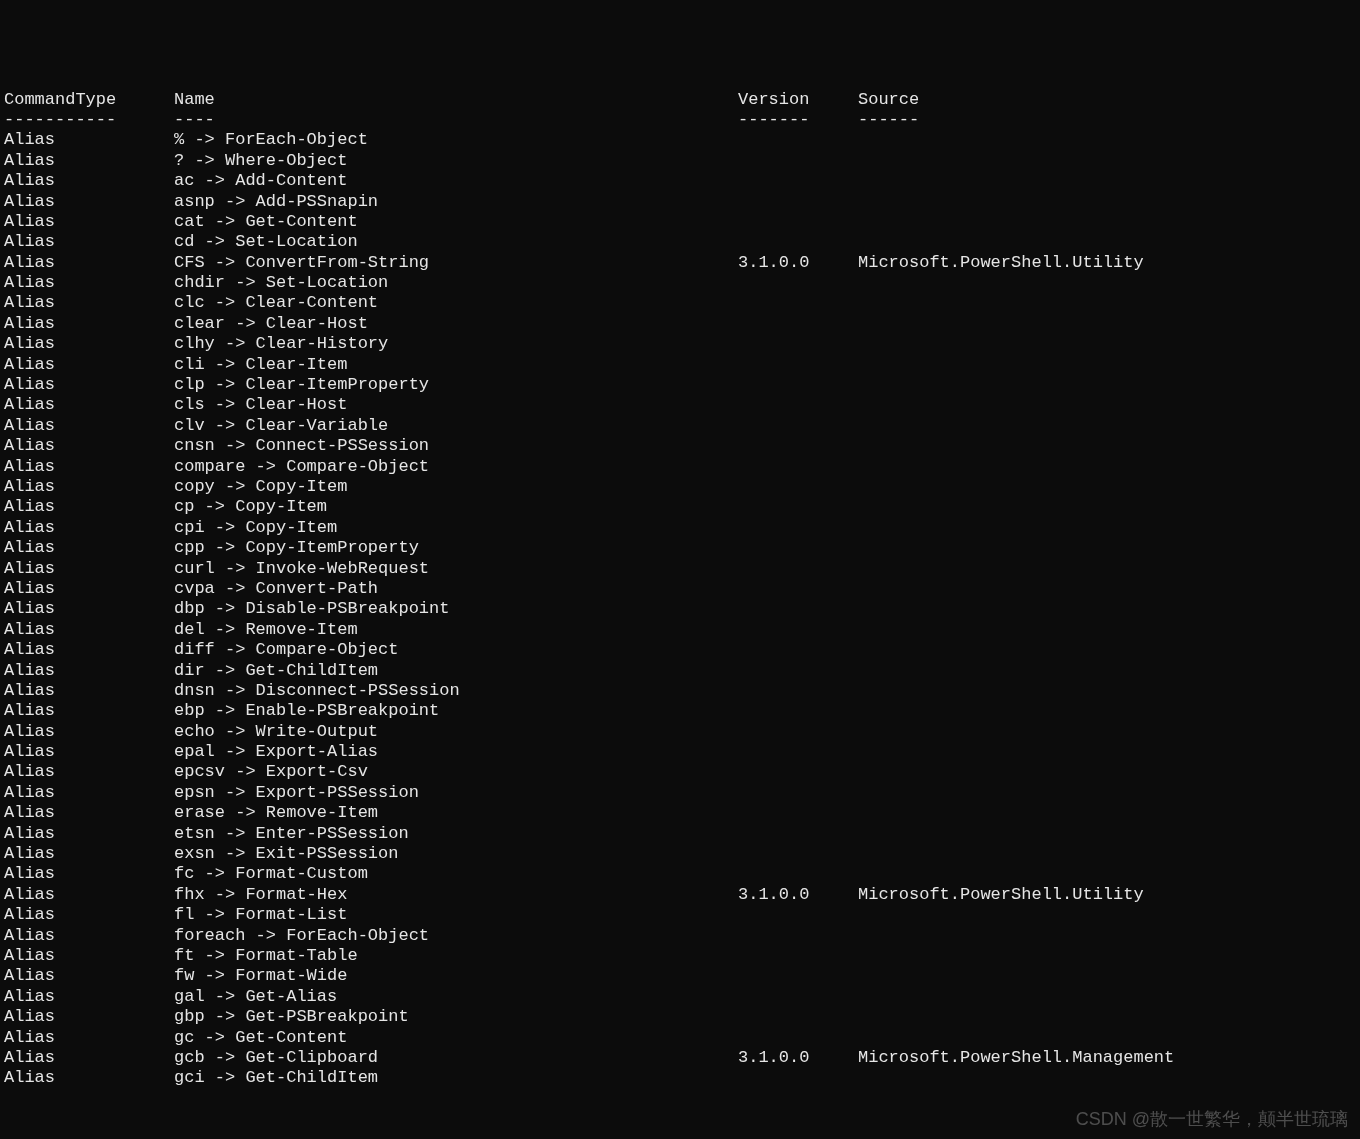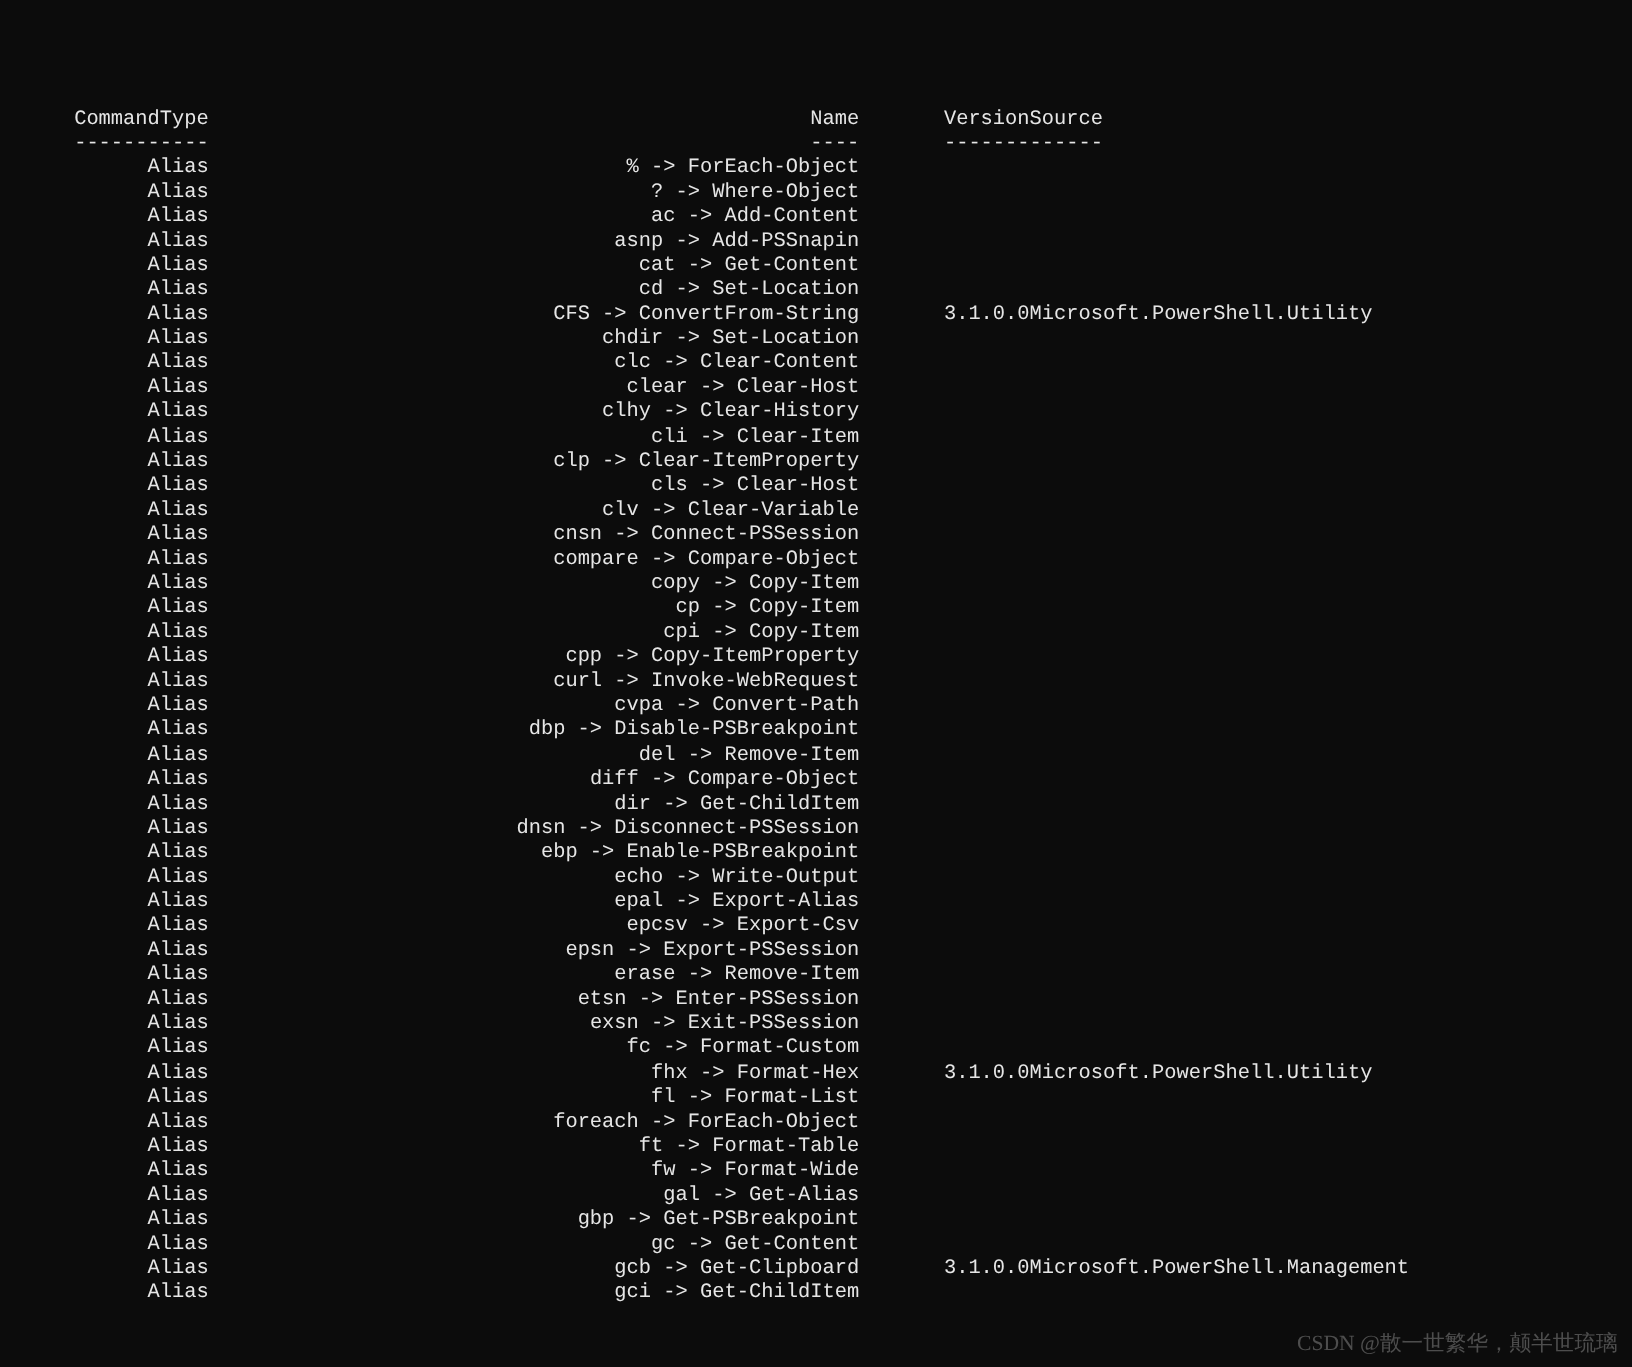--- a/index.html
+++ b/index.html
@@ -8,21 +8,20 @@
       font-family: 'Consolas', 'Courier New', monospace;
       font-size: 17px;
       margin: 0;
       padding: 8px 4px;
       line-height: 1.2;
       white-space: pre;
     }
     .row {
       display: flex;
       white-space: pre;
-      text-align: right;
     }
     .col-type {
       width: 170px;
       flex-shrink: 0;
     }
     .col-name {
       width: 542px;
       flex-shrink: 0;
     }
     .col-version {
@@ -31,21 +30,21 @@
       margin-left: 22px;
     }
     .col-source {
       flex-shrink: 0;
     }
     .watermark {
       position: fixed;
       bottom: 8px;
       right: 12px;
       color: rgba(200, 200, 200, 0.35);
-      font-family: Liberation Serif, serif;
+      font-family: Liberation Sans, sans-serif;
       font-size: 18px;
       pointer-events: none;
     }
   </style>
 </head>
 <body>
 
 
 
 <div id="terminal-output"><div class="row"><span class="col-type">CommandType</span><span class="col-name">Name</span><span class="col-version">Version</span><span class="col-source">Source</span></div><div class="row"><span class="col-type">-----------</span><span class="col-name">----</span><span class="col-version">-------</span><span class="col-source">------</span></div><div class="row"><span class="col-type">Alias</span><span class="col-name">% -&gt; ForEach-Object</span><span class="col-version"></span><span class="col-source"></span></div><div class="row"><span class="col-type">Alias</span><span class="col-name">? -&gt; Where-Object</span><span class="col-version"></span><span class="col-source"></span></div><div class="row"><span class="col-type">Alias</span><span class="col-name">ac -&gt; Add-Content</span><span class="col-version"></span><span class="col-source"></span></div><div class="row"><span class="col-type">Alias</span><span class="col-name">asnp -&gt; Add-PSSnapin</span><span class="col-version"></span><span class="col-source"></span></div><div class="row"><span class="col-type">Alias</span><span class="col-name">cat -&gt; Get-Content</span><span class="col-version"></span><span class="col-source"></span></div><div class="row"><span class="col-type">Alias</span><span class="col-name">cd -&gt; Set-Location</span><span class="col-version"></span><span class="col-source"></span></div><div class="row"><span class="col-type">Alias</span><span class="col-name">CFS -&gt; ConvertFrom-String</span><span class="col-version">3.1.0.0</span><span class="col-source">Microsoft.PowerShell.Utility</span></div><div class="row"><span class="col-type">Alias</span><span class="col-name">chdir -&gt; Set-Location</span><span class="col-version"></span><span class="col-source"></span></div><div class="row"><span class="col-type">Alias</span><span class="col-name">clc -&gt; Clear-Content</span><span class="col-version"></span><span class="col-source"></span></div><div class="row"><span class="col-type">Alias</span><span class="col-name">clear -&gt; Clear-Host</span><span class="col-version"></span><span class="col-source"></span></div><div class="row"><span class="col-type">Alias</span><span class="col-name">clhy -&gt; Clear-History</span><span class="col-version"></span><span class="col-source"></span></div><div class="row"><span class="col-type">Alias</span><span class="col-name">cli -&gt; Clear-Item</span><span class="col-version"></span><span class="col-source"></span></div><div class="row"><span class="col-type">Alias</span><span class="col-name">clp -&gt; Clear-ItemProperty</span><span class="col-version"></span><span class="col-source"></span></div><div class="row"><span class="col-type">Alias</span><span class="col-name">cls -&gt; Clear-Host</span><span class="col-version"></span><span class="col-source"></span></div><div class="row"><span class="col-type">Alias</span><span class="col-name">clv -&gt; Clear-Variable</span><span class="col-version"></span><span class="col-source"></span></div><div class="row"><span class="col-type">Alias</span><span class="col-name">cnsn -&gt; Connect-PSSession</span><span class="col-version"></span><span class="col-source"></span></div><div class="row"><span class="col-type">Alias</span><span class="col-name">compare -&gt; Compare-Object</span><span class="col-version"></span><span class="col-source"></span></div><div class="row"><span class="col-type">Alias</span><span class="col-name">copy -&gt; Copy-Item</span><span class="col-version"></span><span class="col-source"></span></div><div class="row"><span class="col-type">Alias</span><span class="col-name">cp -&gt; Copy-Item</span><span class="col-version"></span><span class="col-source"></span></div><div class="row"><span class="col-type">Alias</span><span class="col-name">cpi -&gt; Copy-Item</span><span class="col-version"></span><span class="col-source"></span></div><div class="row"><span class="col-type">Alias</span><span class="col-name">cpp -&gt; Copy-ItemProperty</span><span class="col-version"></span><span class="col-source"></span></div><div class="row"><span class="col-type">Alias</span><span class="col-name">curl -&gt; Invoke-WebRequest</span><span class="col-version"></span><span class="col-source"></span></div><div class="row"><span class="col-type">Alias</span><span class="col-name">cvpa -&gt; Convert-Path</span><span class="col-version"></span><span class="col-source"></span></div><div class="row"><span class="col-type">Alias</span><span class="col-name">dbp -&gt; Disable-PSBreakpoint</span><span class="col-version"></span><span class="col-source"></span></div><div class="row"><span class="col-type">Alias</span><span class="col-name">del -&gt; Remove-Item</span><span class="col-version"></span><span class="col-source"></span></div><div class="row"><span class="col-type">Alias</span><span class="col-name">diff -&gt; Compare-Object</span><span class="col-version"></span><span class="col-source"></span></div><div class="row"><span class="col-type">Alias</span><span class="col-name">dir -&gt; Get-ChildItem</span><span class="col-version"></span><span class="col-source"></span></div><div class="row"><span class="col-type">Alias</span><span class="col-name">dnsn -&gt; Disconnect-PSSession</span><span class="col-version"></span><span class="col-source"></span></div><div class="row"><span class="col-type">Alias</span><span class="col-name">ebp -&gt; Enable-PSBreakpoint</span><span class="col-version"></span><span class="col-source"></span></div><div class="row"><span class="col-type">Alias</span><span class="col-name">echo -&gt; Write-Output</span><span class="col-version"></span><span class="col-source"></span></div><div class="row"><span class="col-type">Alias</span><span class="col-name">epal -&gt; Export-Alias</span><span class="col-version"></span><span class="col-source"></span></div><div class="row"><span class="col-type">Alias</span><span class="col-name">epcsv -&gt; Export-Csv</span><span class="col-version"></span><span class="col-source"></span></div><div class="row"><span class="col-type">Alias</span><span class="col-name">epsn -&gt; Export-PSSession</span><span class="col-version"></span><span class="col-source"></span></div><div class="row"><span class="col-type">Alias</span><span class="col-name">erase -&gt; Remove-Item</span><span class="col-version"></span><span class="col-source"></span></div><div class="row"><span class="col-type">Alias</span><span class="col-name">etsn -&gt; Enter-PSSession</span><span class="col-version"></span><span class="col-source"></span></div><div class="row"><span class="col-type">Alias</span><span class="col-name">exsn -&gt; Exit-PSSession</span><span class="col-version"></span><span class="col-source"></span></div><div class="row"><span class="col-type">Alias</span><span class="col-name">fc -&gt; Format-Custom</span><span class="col-version"></span><span class="col-source"></span></div><div class="row"><span class="col-type">Alias</span><span class="col-name">fhx -&gt; Format-Hex</span><span class="col-version">3.1.0.0</span><span class="col-source">Microsoft.PowerShell.Utility</span></div><div class="row"><span class="col-type">Alias</span><span class="col-name">fl -&gt; Format-List</span><span class="col-version"></span><span class="col-source"></span></div><div class="row"><span class="col-type">Alias</span><span class="col-name">foreach -&gt; ForEach-Object</span><span class="col-version"></span><span class="col-source"></span></div><div class="row"><span class="col-type">Alias</span><span class="col-name">ft -&gt; Format-Table</span><span class="col-version"></span><span class="col-source"></span></div><div class="row"><span class="col-type">Alias</span><span class="col-name">fw -&gt; Format-Wide</span><span class="col-version"></span><span class="col-source"></span></div><div class="row"><span class="col-type">Alias</span><span class="col-name">gal -&gt; Get-Alias</span><span class="col-version"></span><span class="col-source"></span></div><div class="row"><span class="col-type">Alias</span><span class="col-name">gbp -&gt; Get-PSBreakpoint</span><span class="col-version"></span><span class="col-source"></span></div><div class="row"><span class="col-type">Alias</span><span class="col-name">gc -&gt; Get-Content</span><span class="col-version"></span><span class="col-source"></span></div><div class="row"><span class="col-type">Alias</span><span class="col-name">gcb -&gt; Get-Clipboard</span><span class="col-version">3.1.0.0</span><span class="col-source">Microsoft.PowerShell.Management</span></div><div class="row"><span class="col-type">Alias</span><span class="col-name">gci -&gt; Get-ChildItem</span><span class="col-version"></span><span class="col-source"></span></div></div>

